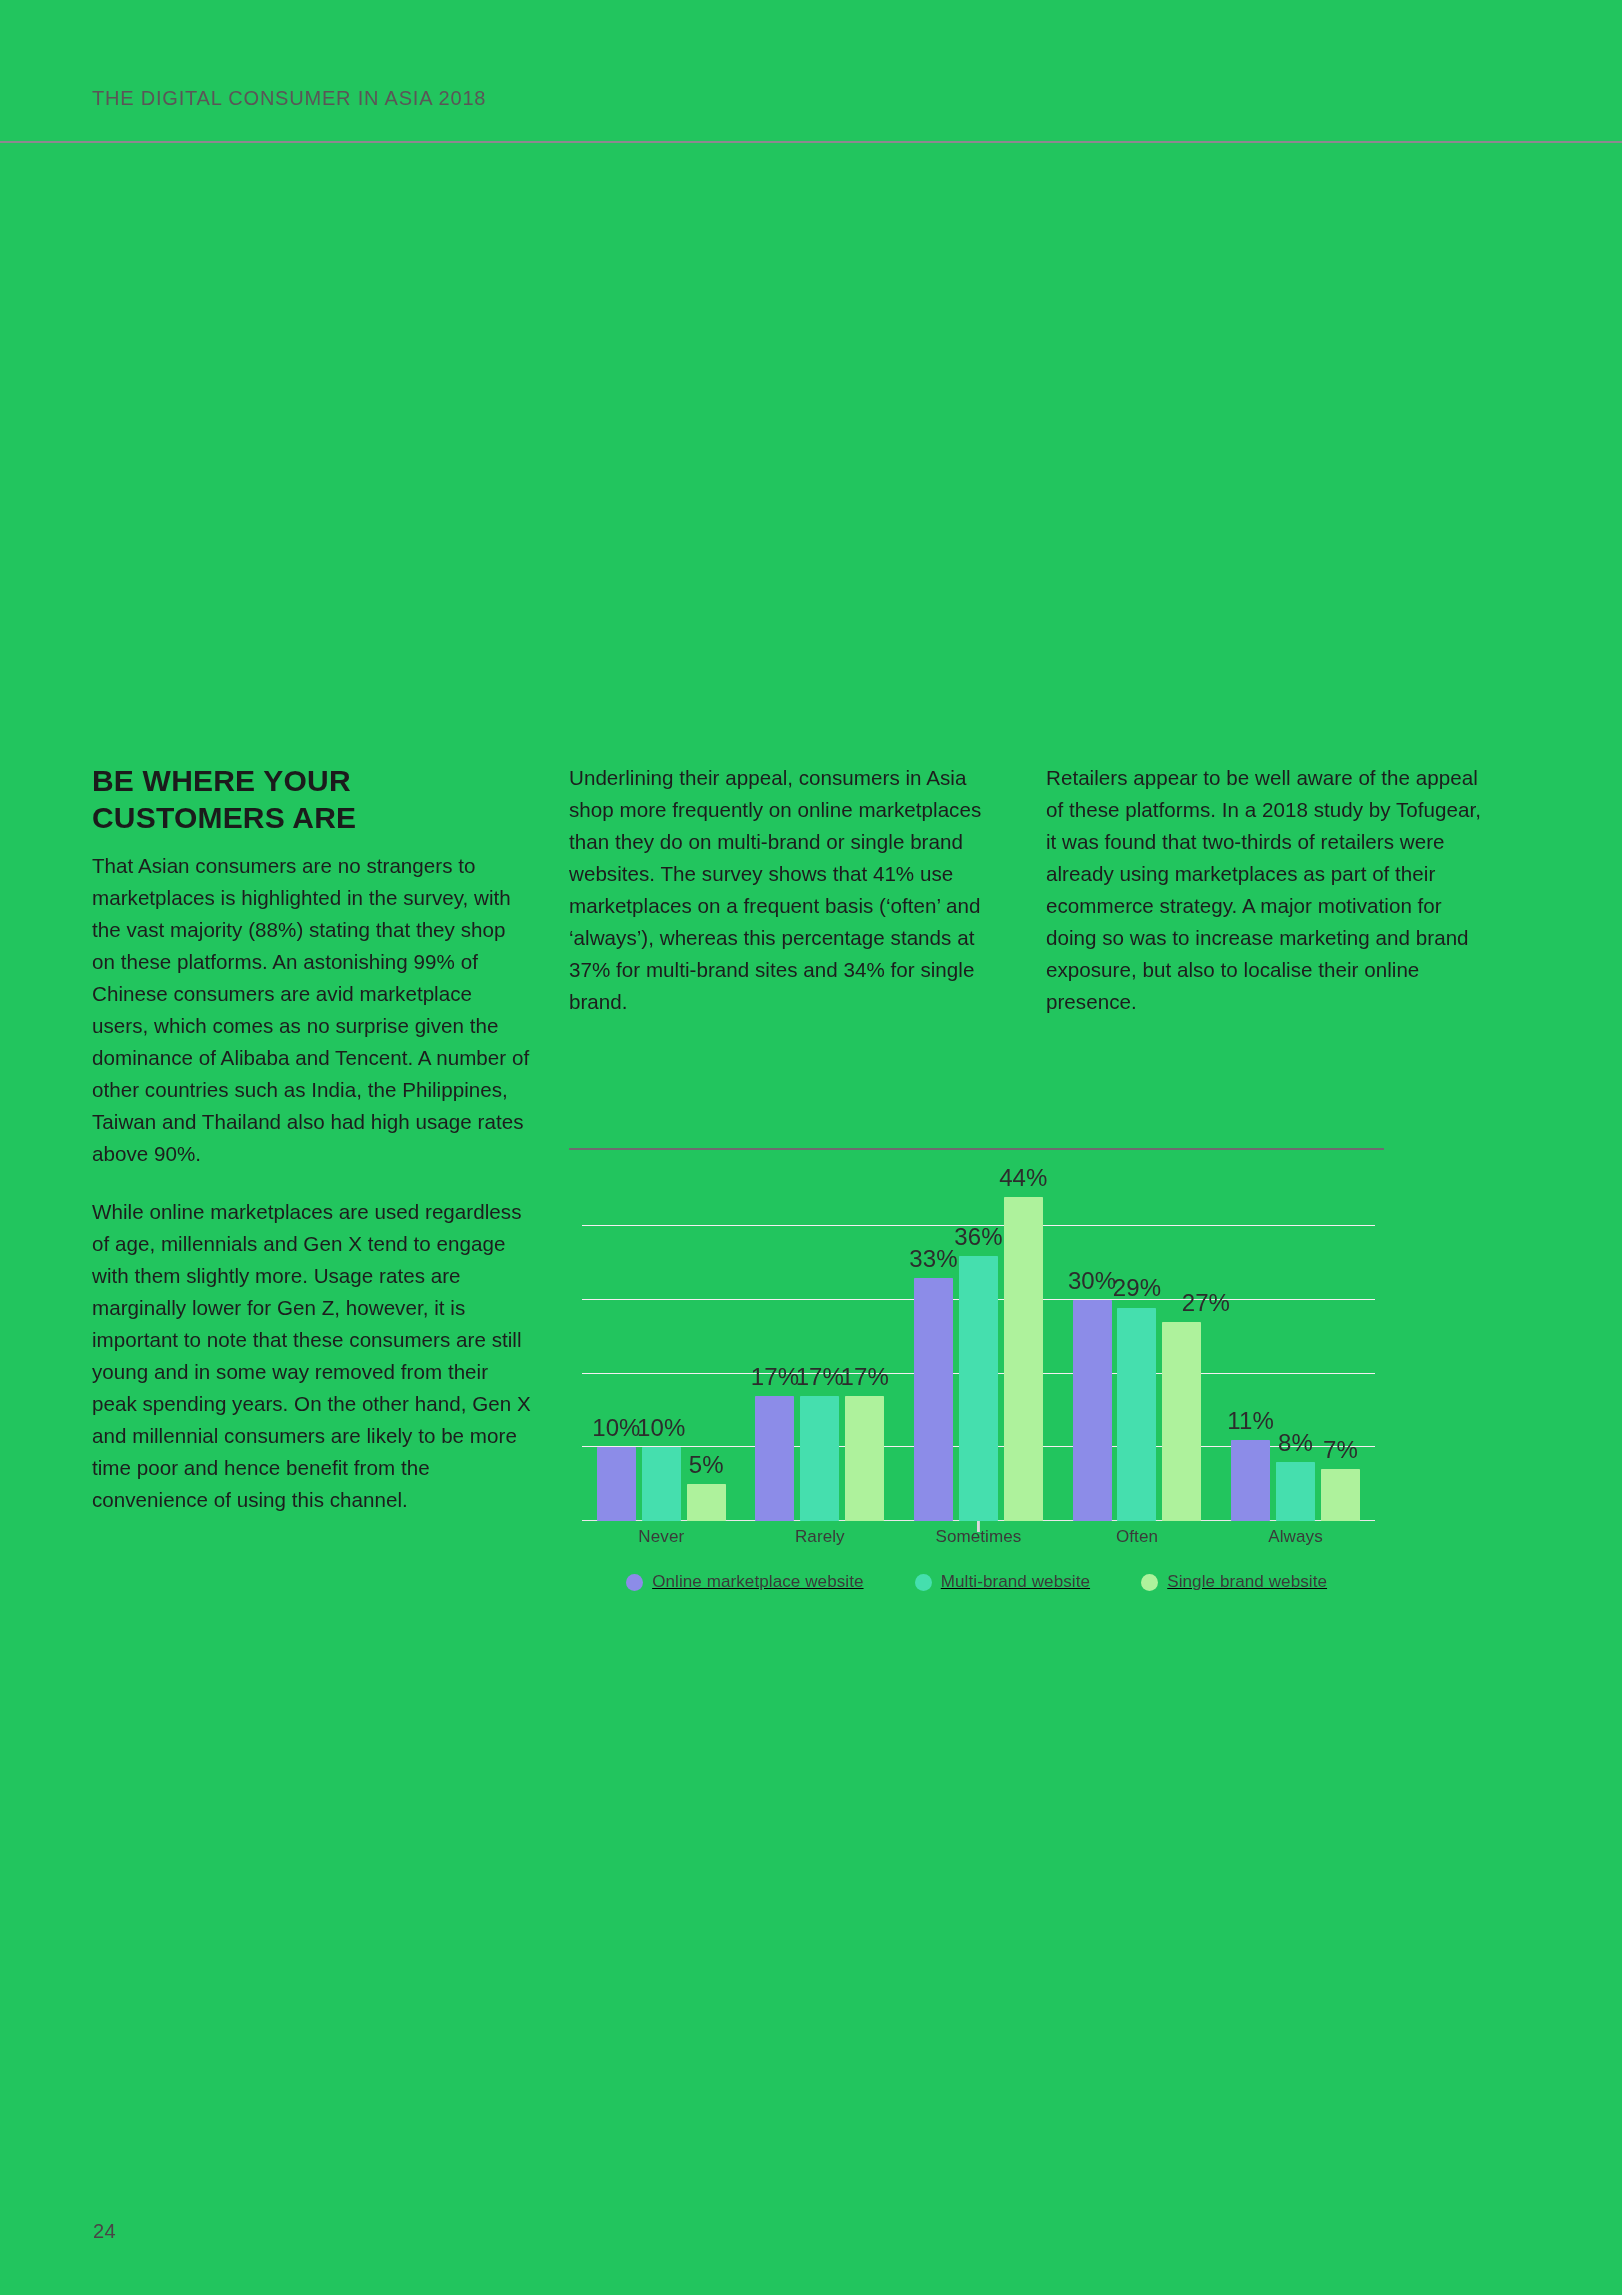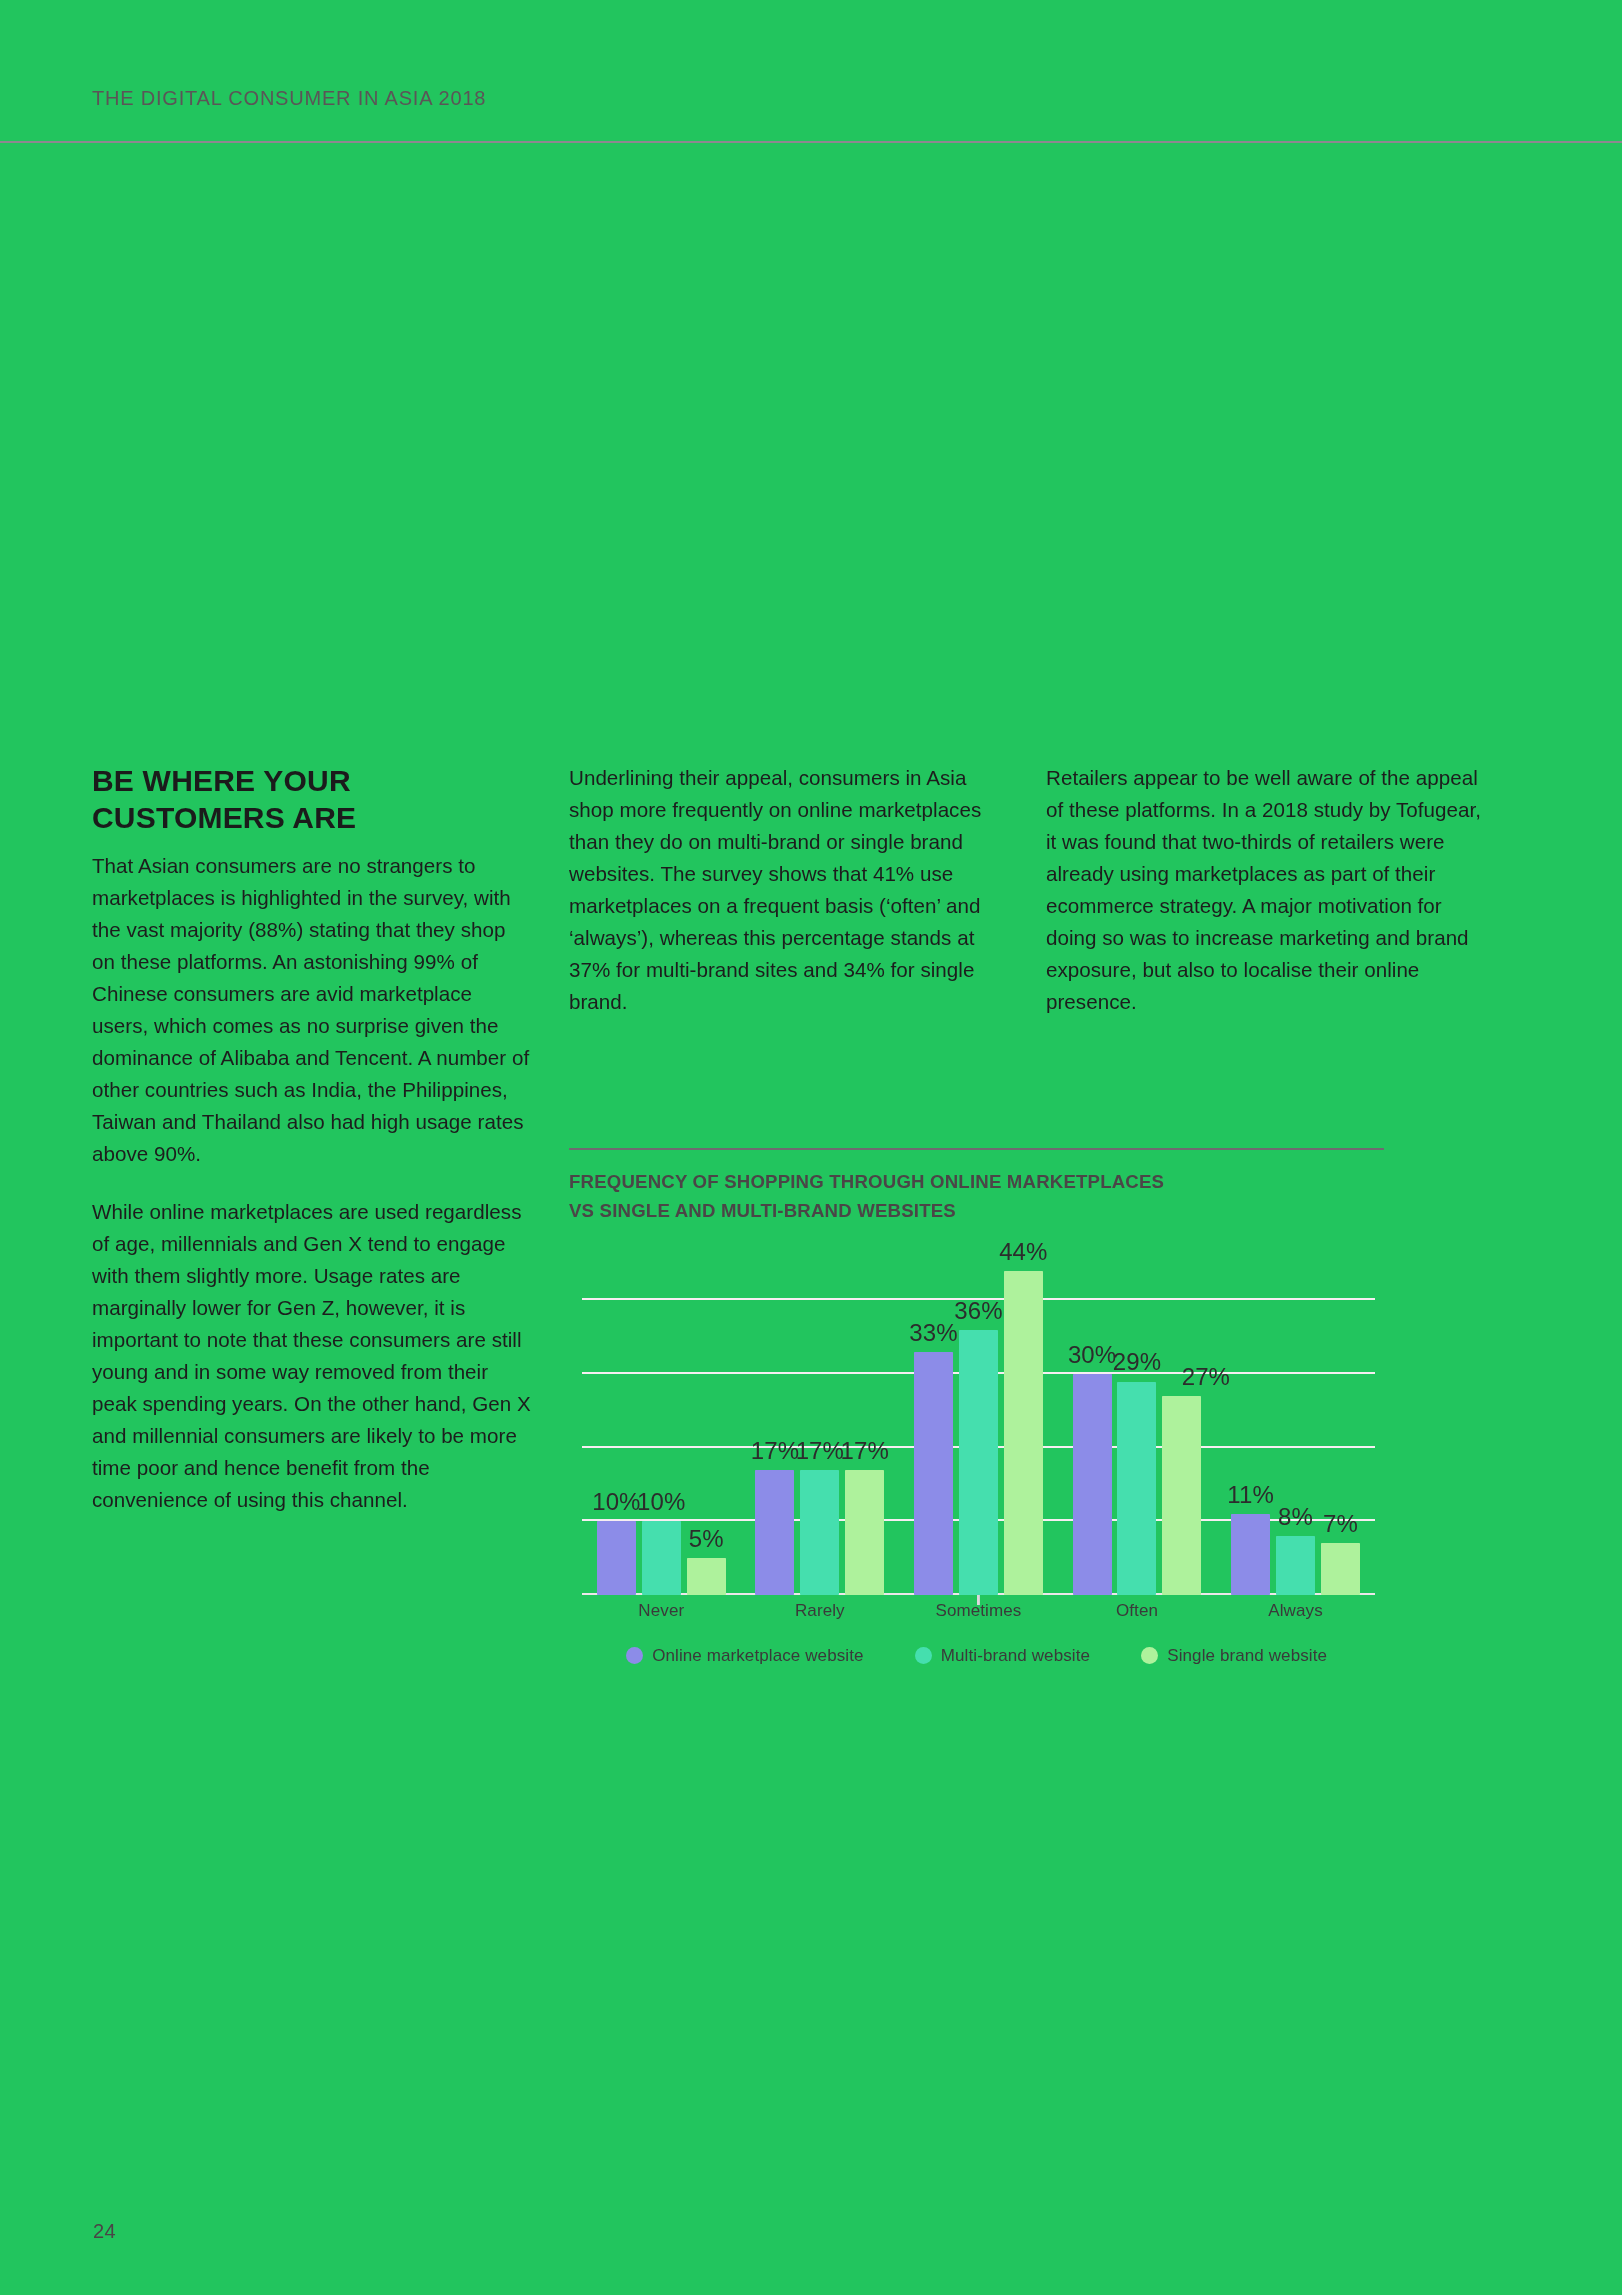--- a/index.html
+++ b/index.html
@@ -172,20 +172,21 @@
     background:#ded8dd;
     transform:translateX(-50%);
   }
 
   
   .legend {
     margin-top:25px;
     display:flex;
     justify-content:center;
     gap:51px;
+    text-decoration:underline;
   }
   .legend-item {
     display:flex;
     align-items:center;
     gap:9.2px;
   }
   .legend-dot {
     width:17px; height:17px;
     border-radius:50%;
     flex:none;
@@ -233,24 +234,20 @@
     </div>
 
     <div class="col col-right">
       <p class="body">Retailers appear to be well aware of the appeal of these platforms. In a 2018 study by Tofugear, it was found that two-thirds of retailers were already using marketplaces as part of their ecommerce strategy. A major motivation for doing so was to increase marketing and brand exposure, but also to localise their online presence.</p>
     </div>
 
   </div>
 
   <div class="chart-block">
     <div class="chart-rule"></div>
-    <div class="chart-title">
-      <div>FREQUENCY OF SHOPPING THROUGH ONLINE MARKETPLACES</div>
-      <div>VS SINGLE AND MULTI-BRAND WEBSITES</div>
-    </div>
 
     <div class="plot-wrap">
       <div class="gridlines" id="gridlines">
           <div class="gridline" style="bottom: 100px;"></div>
           <div class="gridline" style="bottom: 173px;"></div>
           <div class="gridline" style="bottom: 247px;"></div>
           <div class="gridline" style="bottom: 321px;"></div>
           <div class="gridline axis" style="bottom: 26px;"></div>
         </div>
       <div class="plot" id="plot">

